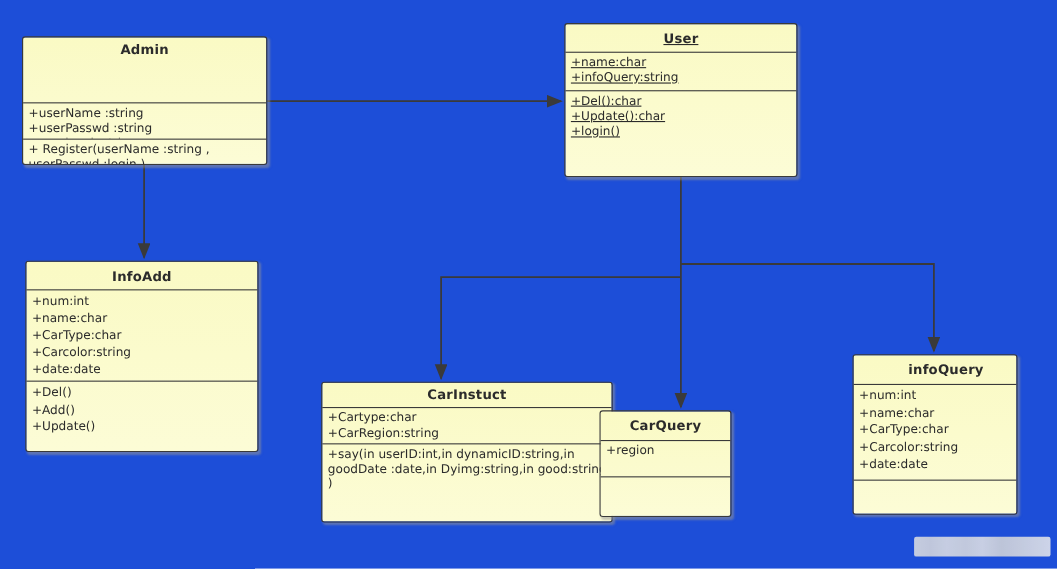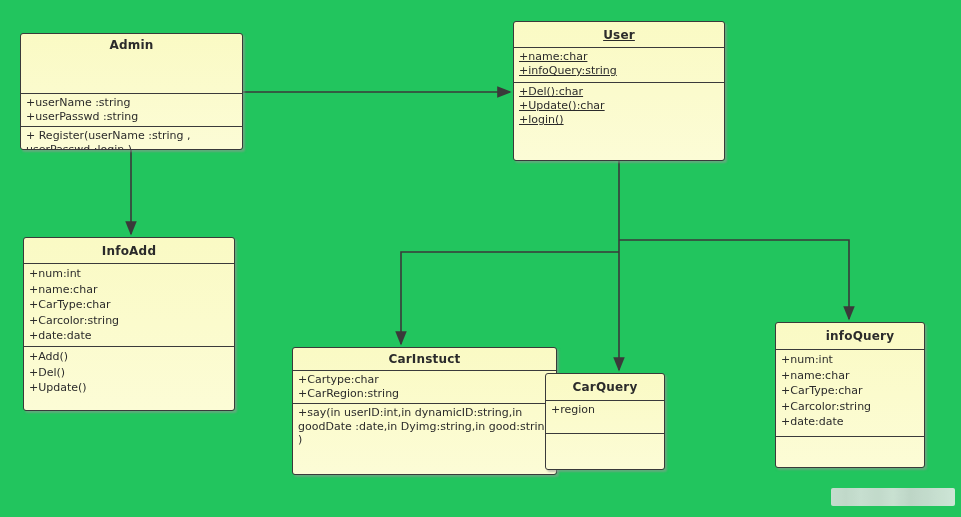--- a/index.html
+++ b/index.html
@@ -5,21 +5,21 @@
   html, body {
     margin: 0;
     padding: 0;
     background: #ffffff;
     font-family: "DejaVu Sans", "Liberation Sans", sans-serif;
   }
   #canvas {
     position: relative;
     width: 961px;
     height: 517px;
-    background: #22c55e;
+    background: #1d4ed8;
     overflow: hidden;
   }
   #connector-layer {
     position: absolute;
     left: 0; top: 0;
     width: 961px; height: 517px;
     pointer-events: none;
   }
   .uml-class {
     position: absolute;
@@ -150,22 +150,22 @@
   <div class="uml-class tall" id="class-infoadd">
     <div class="uml-title">InfoAdd</div>
     <div class="uml-attrs">
       <div class="uml-line">+num:int</div>
       <div class="uml-line">+name:char</div>
       <div class="uml-line">+CarType:char</div>
       <div class="uml-line">+Carcolor:string</div>
       <div class="uml-line">+date:date</div>
     </div>
     <div class="uml-methods">
+      <div class="uml-line">+Del()</div>
       <div class="uml-line">+Add()</div>
-      <div class="uml-line">+Del()</div>
       <div class="uml-line">+Update()</div>
     </div>
   </div>
 
   <div class="uml-class" id="class-carinstuct">
     <div class="uml-title">CarInstuct</div>
     <div class="uml-attrs">
       <div class="uml-line">+Cartype:char</div>
       <div class="uml-line">+CarRegion:string</div>
     </div>

